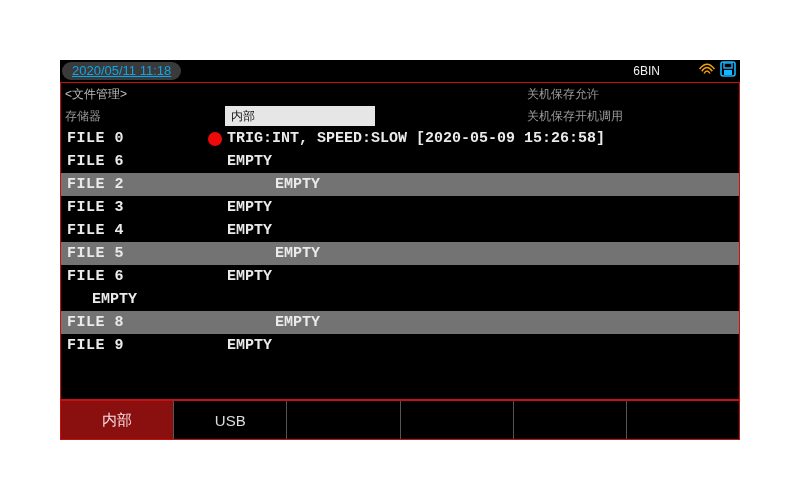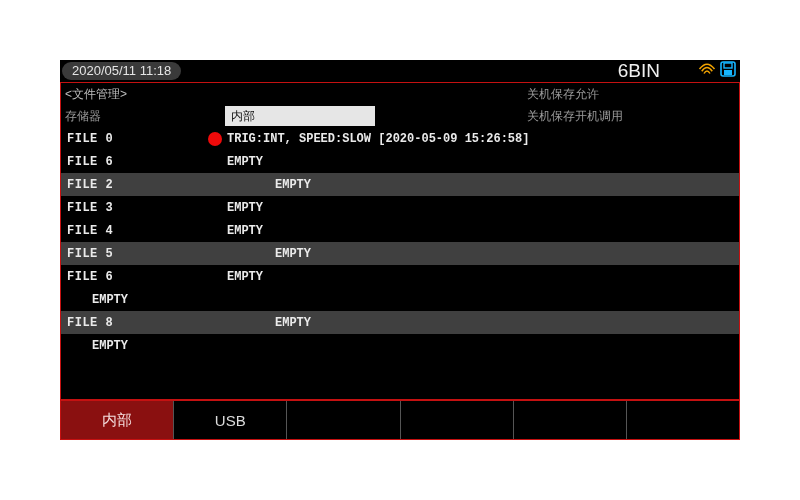--- a/index.html
+++ b/index.html
@@ -9,25 +9,25 @@
   }
   .panel {
     width: 100%; height: 100%; background: #000; display: flex; flex-direction: column;
   }
   
   .status {
     height: 22px; background: #000; display: flex; align-items: center;
     position: relative; padding: 0 2px;
   }
   .status .dt {
-    background: #3a3a3a; color: #e5e5e5; font-size: 13px;
-    border-radius: 10px; padding: 0 10px; line-height: 18px; height: 18px;
+    background: #3a3a3a; color: #0ea5e9; font-size: 13px;
+    border-radius: 10px; padding: 0 10px; line-height: 18px; height: 18px; text-decoration: underline;
   }
   .status .mode {
-    position: absolute; right: 80px; color: #f0f0f0; font-size: 19px;
+    position: absolute; right: 80px; color: #f0f0f0; font-size: 12px;
   }
   .status .icons {
     position: absolute; right: 4px; display: flex; align-items: center; gap: 4px;
   }
   .wifi-ic { width: 18px; height: 14px; }
   .save-ic { width: 16px; height: 16px; }
   
   .main {
     flex: 1; border: 1.5px solid #c51111; display: flex; flex-direction: column;
     overflow: hidden;
@@ -44,24 +44,24 @@
   .col-c { width: 160px; text-align: right; }
   .col-d { width: 150px; }
   .hdr .sel {
     background: #e6e6e6; color: #111; padding: 0 6px; min-width: 150px;
     display: inline-block; height: 20px; line-height: 20px;
   }
   
   .files { flex: 1; display: flex; flex-direction: column; }
   .frow {
     display: flex; align-items: center; height: 23px;
-    color: #eaeaea; font-size: 12px; font-weight: bold;
+    color: #eaeaea; font-size: 15px; font-weight: bold;
     padding-left: 6px;
   }
-  .frow.alt { background: #404040; gap: 24px; }
+  .frow.alt { background: #737373; gap: 24px; }
   .frow .fname { width: 135px; font-family: "Courier New", monospace; letter-spacing: 0.5px;}
   .frow .dotcol { width: 25px; display:flex; align-items:center; justify-content:center; }
   .frow .desc { flex: 1; font-family: "Courier New", monospace; }
   .reddot { width: 14px; height: 14px; border-radius: 50%; background: #ef0a0a; display:inline-block; }
   
   .bbar {
     height: 40px; border: 1.5px solid #c51111; display: flex;
   }
   .bbar .btn {
     flex: 1; border-right: 1px solid #555; display:flex; align-items:center; justify-content:center;
@@ -156,20 +156,21 @@
           <div class="frow">
             <div class="dotcol"></div>
             <div class="desc">EMPTY</div>
           </div>
           <div class="frow alt">
             <div class="fname">FILE 8</div>
             <div class="dotcol"></div>
             <div class="desc">EMPTY</div>
           </div>
           <div class="frow">
+            <div class="fname">FILE 9</div>
             <div class="dotcol"></div>
             <div class="desc">EMPTY</div>
           </div>
         </div>
     </div>
 
     <div class="bbar" id="bbar">
         <div class="btn active">内部</div>
         <div class="btn">USB</div>
         <div class="btn"></div>

